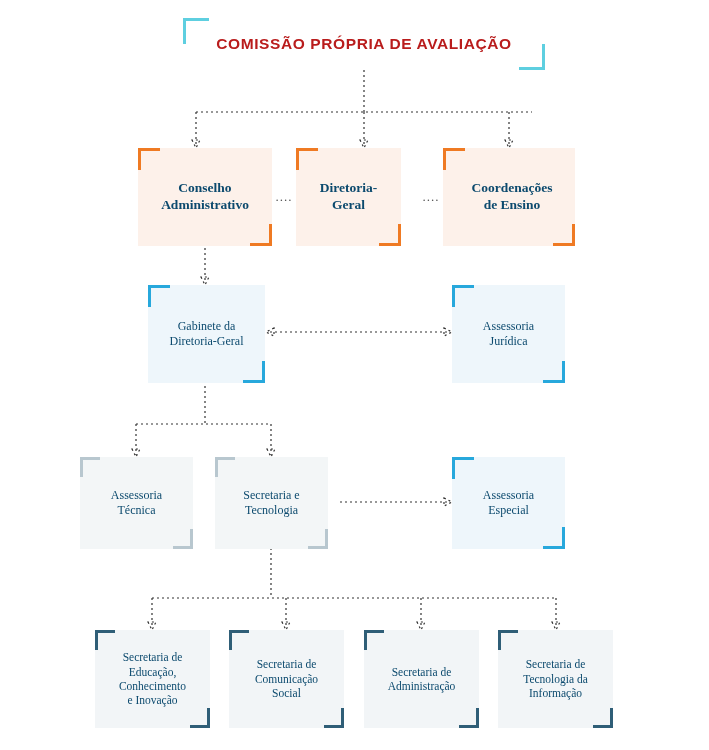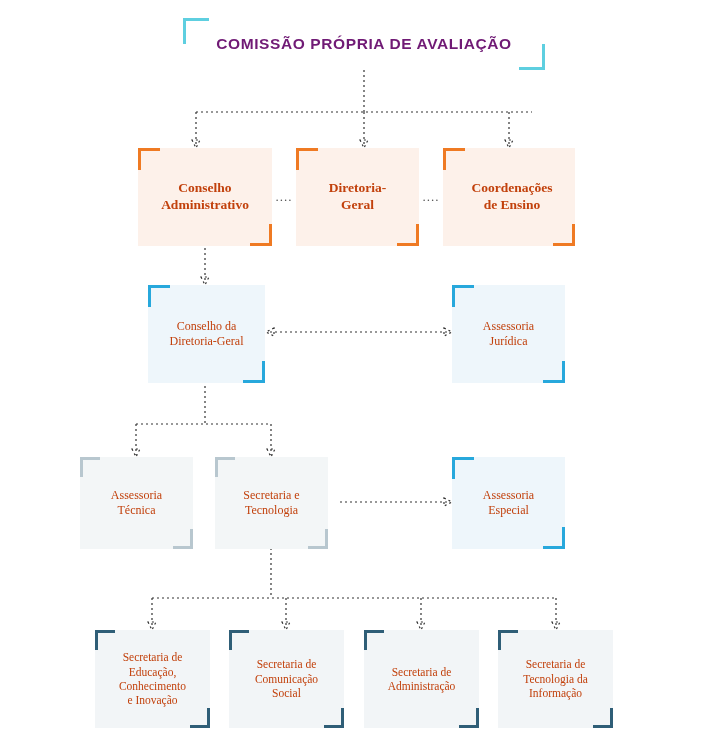--- a/index.html
+++ b/index.html
@@ -21,21 +21,21 @@
     height: 750px;
   }
   .node {
     position: absolute;
     box-sizing: border-box;
     display: flex;
     align-items: center;
     justify-content: center;
     text-align: center;
     line-height: 1.25;
-    color: #c2410c;
+    color: #0c4a6e;
   }
   .node .label {
     display: block;
     padding: 0 6px;
     white-space: pre-line;
   }
   
   .brk {
     position: absolute;
     pointer-events: none;
@@ -52,21 +52,21 @@
     border-bottom-style: solid;
   }
   
   #title-node {
     left: 183px; top: 18px;
     width: 362px; height: 52px;
     font-family: "Liberation Sans", sans-serif;
     font-weight: bold;
     font-size: 15.5px;
     letter-spacing: 0.6px;
-    color: #701a75;
+    color: #b91c1c;
     background: transparent;
   }
   #title-node .brk { width: 26px; height: 26px; border-width: 3px; border-color: #5ecfe0; }
 
   
   .lvl1 {
     height: 98px;
     font-size: 13.5px;
     font-weight: bold;
     background: #fdf1ea;
@@ -157,42 +157,42 @@
     <span class="brk tl"></span>
     <span class="brk br"></span>
     <span class="label">Conselho
 Administrativo</span>
   </div>
 
   <div class="node" style="left:272px; top:185px; width:24px; height:24px; font-size:13px; color:#555; letter-spacing:1px;">
     <span class="label">....</span>
   </div>
 
-  <div class="node lvl1" style="left:296px; top:148px; width:123px;">
+  <div class="node lvl1" style="left:296px; top:148px; width:105px;">
     <span class="brk tl"></span>
     <span class="brk br"></span>
     <span class="label">Diretoria-
 Geral</span>
   </div>
 
   <div class="node" style="left:419px; top:185px; width:24px; height:24px; font-size:13px; color:#555; letter-spacing:1px;">
     <span class="label">....</span>
   </div>
 
   <div class="node lvl1" style="left:443px; top:148px; width:132px;padding-left:6px;">
     <span class="brk tl"></span>
     <span class="brk br"></span>
     <span class="label">Coordenações
 de Ensino</span>
   </div>
 
   <div class="node lvl2" style="left:148px; top:285px; width:117px;">
     <span class="brk tl"></span>
     <span class="brk br"></span>
-    <span class="label">Conselho da
+    <span class="label">Gabinete da
 Diretoria-Geral</span>
   </div>
 
   <div class="node lvl2" style="left:452px; top:285px; width:113px;">
     <span class="brk tl"></span>
     <span class="brk br"></span>
     <span class="label">Assessoria
 Jurídica</span>
   </div>
 

